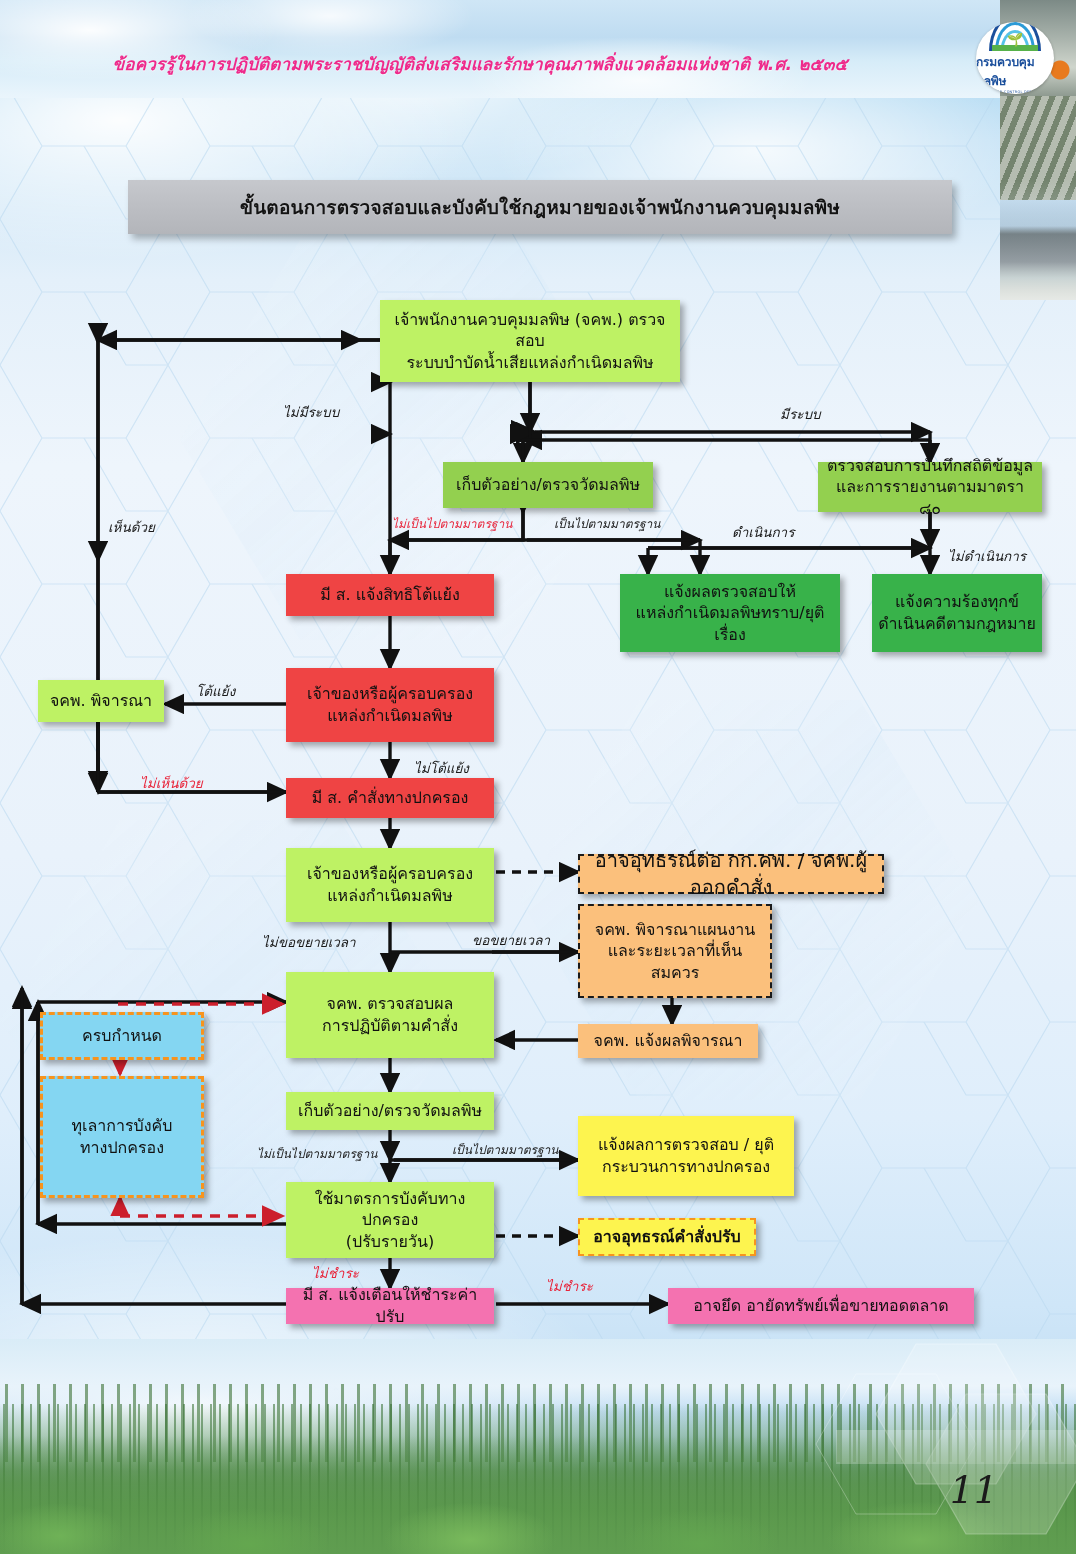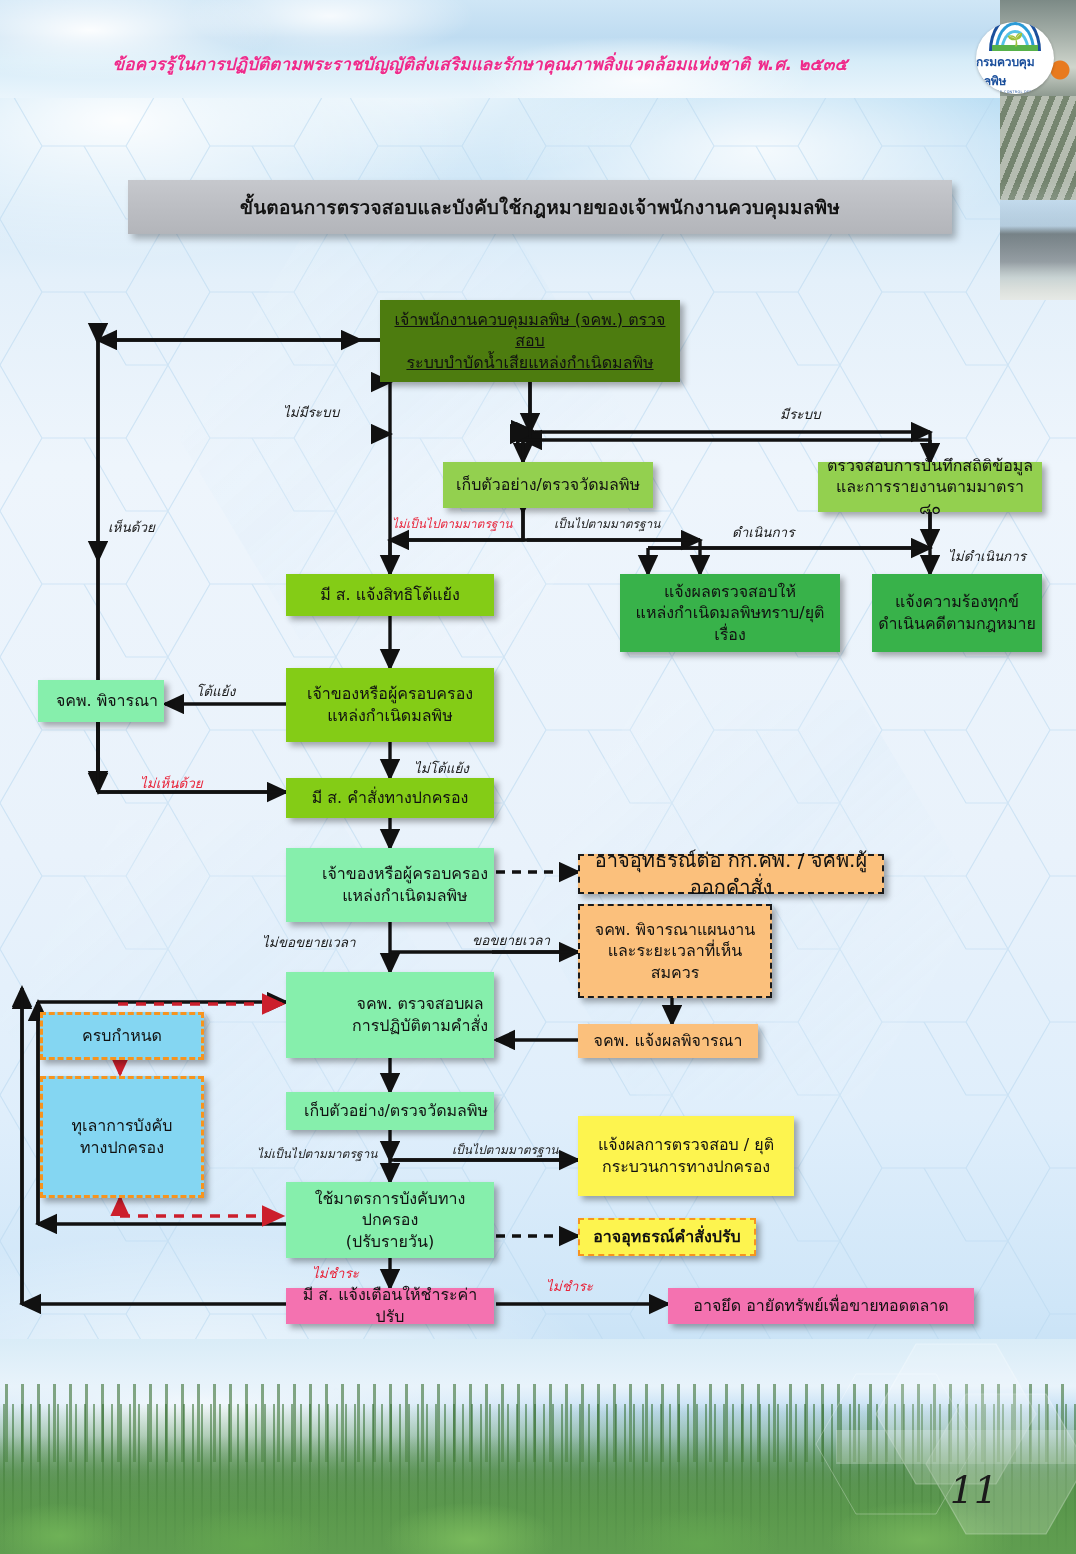--- a/index.html
+++ b/index.html
@@ -120,25 +120,25 @@
   }
   
   #chart{position:absolute;left:0;top:0;width:1076px;height:1554px;}
   .node{
     position:absolute;box-sizing:border-box;
     display:flex;align-items:center;justify-content:center;text-align:center;
     font-size:16px;color:#111;line-height:1.35;padding:4px 6px;
     box-shadow:4px 4px 6px rgba(0,0,0,.32);
   }
   .node.sm{font-size:20px;}
-  .c-blue{background:#4d7c0f;text-decoration:underline;}
+  .c-blue{background:#bef264;}
   .c-lgreen{background:#93d04f;}
   .c-green{background:#38b24a;}
-  .c-salmon{background:#84cc16;text-align:center;}
-  .c-orange{background:#86efac;justify-content:flex-end;}
+  .c-salmon{background:#ef4444;text-align:center;}
+  .c-orange{background:#bef264;}
   .c-ltorange{background:#fbc07c;border:2.5px dashed #1a1a1a;}
   .c-ltorange2{background:#fbc07c;}
   .c-yellow{background:#fdf44f;}
   .c-yellow-d{background:#fdf44f;border:2.5px dashed #f7941e;font-weight:bold;}
   .c-pink{background:#f濃;}
   .c-pink{background:#f472b0;}
   .c-skyblue{background:#84d6f2;border:3px dashed #f7941e;}
   .edge-label{
     position:absolute;font-size:13.5px;font-style:italic;color:#1a1a1a;white-space:nowrap;
   }

